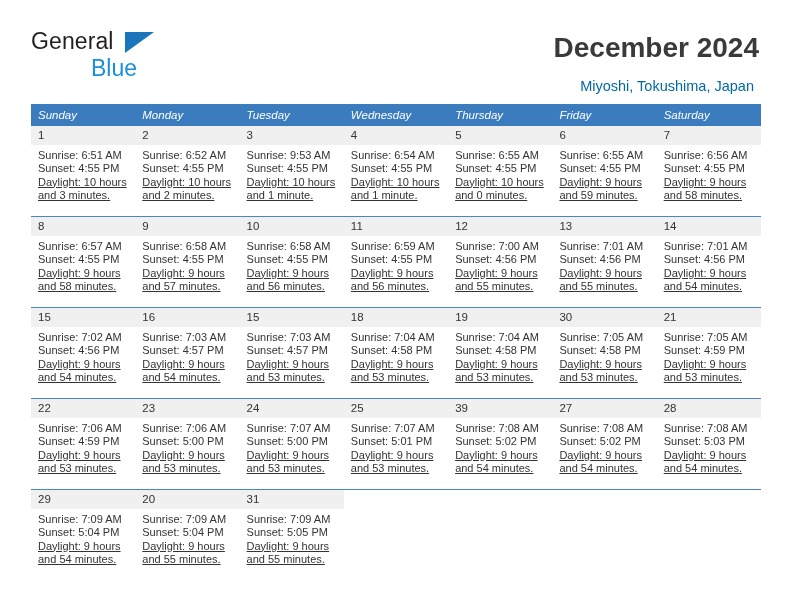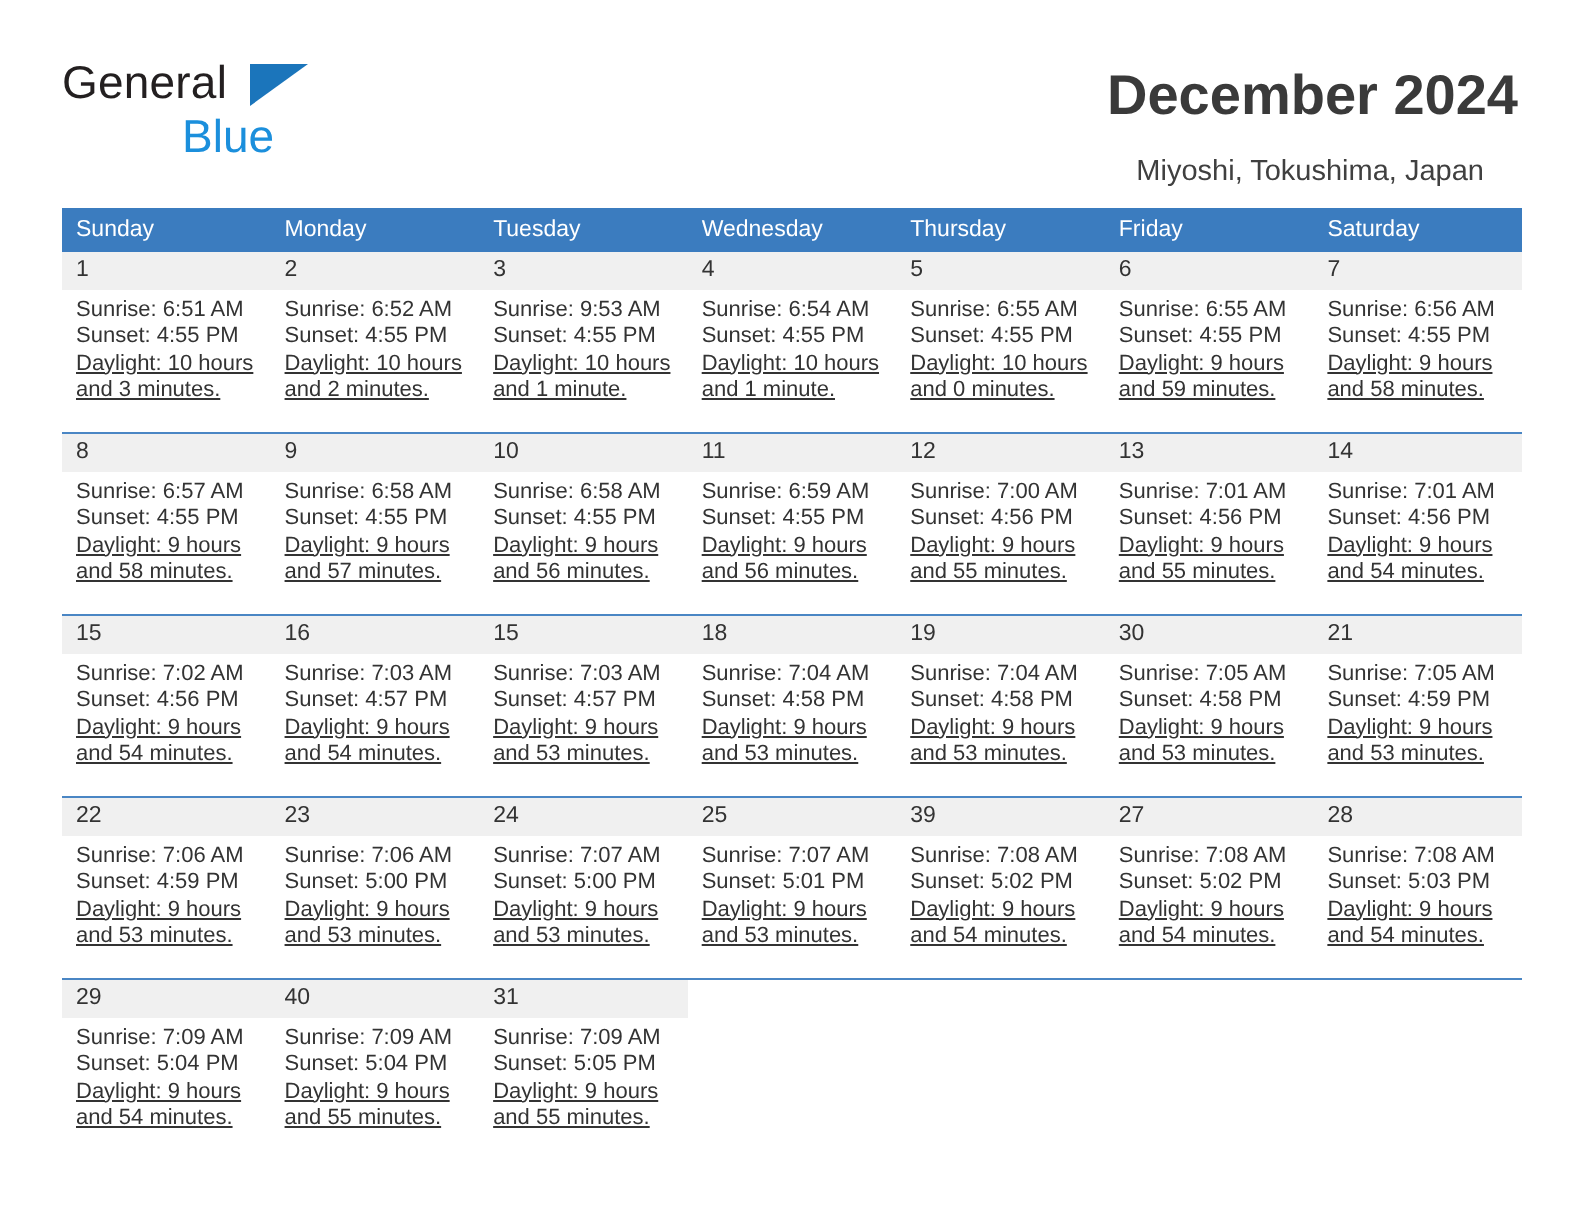--- a/index.html
+++ b/index.html
@@ -66,24 +66,24 @@
     right: 33px;
     top: 32px;
     font-size: 28px;
     color: #3a3a3a;
     font-weight: bold;
     text-align: right;
     white-space: nowrap;
   }
   .subtitle {
     position: absolute;
-    right: 50px;
+    right: 38px;
     top: 78px;
     font-size: 14.5px;
-    color: #404040;
+    color: #0369a1;
     text-align: center;
     white-space: nowrap;
   }
 
   
   .calendar {
     position: absolute;
     left: 31px;
     top: 104px;
     width: 730px;
@@ -98,20 +98,21 @@
   thead th {
     background: #3b7cbf;
     color: #ffffff;
     font-size: 11.5px;
     font-weight: normal;
     text-align: left;
     padding: 5px 0 5px 7px;
     height: 12px;
     vertical-align: middle;
     white-space: nowrap;
+    font-style: italic;
   }
 
   tbody td {
     vertical-align: top;
     padding: 0;
     border-top: 1.5px solid #4a86c4;
     height: 90px;
     box-sizing: border-box;
   }
   tbody tr:first-child td { border-top: none; }
@@ -476,21 +477,21 @@
                 <div class="daynum">29</div>
                 <div class="info">
                   <div>Sunrise: 7:09 AM</div>
                   <div>Sunset: 5:04 PM</div>
                   <div class="daylight">Daylight: 9 hours and 54 minutes.</div>
                 </div>
               </div>
             </td>
           <td>
               <div class="cell-inner">
-                <div class="daynum">40</div>
+                <div class="daynum">20</div>
                 <div class="info">
                   <div>Sunrise: 7:09 AM</div>
                   <div>Sunset: 5:04 PM</div>
                   <div class="daylight">Daylight: 9 hours and 55 minutes.</div>
                 </div>
               </div>
             </td>
           <td>
               <div class="cell-inner">
                 <div class="daynum">31</div>

